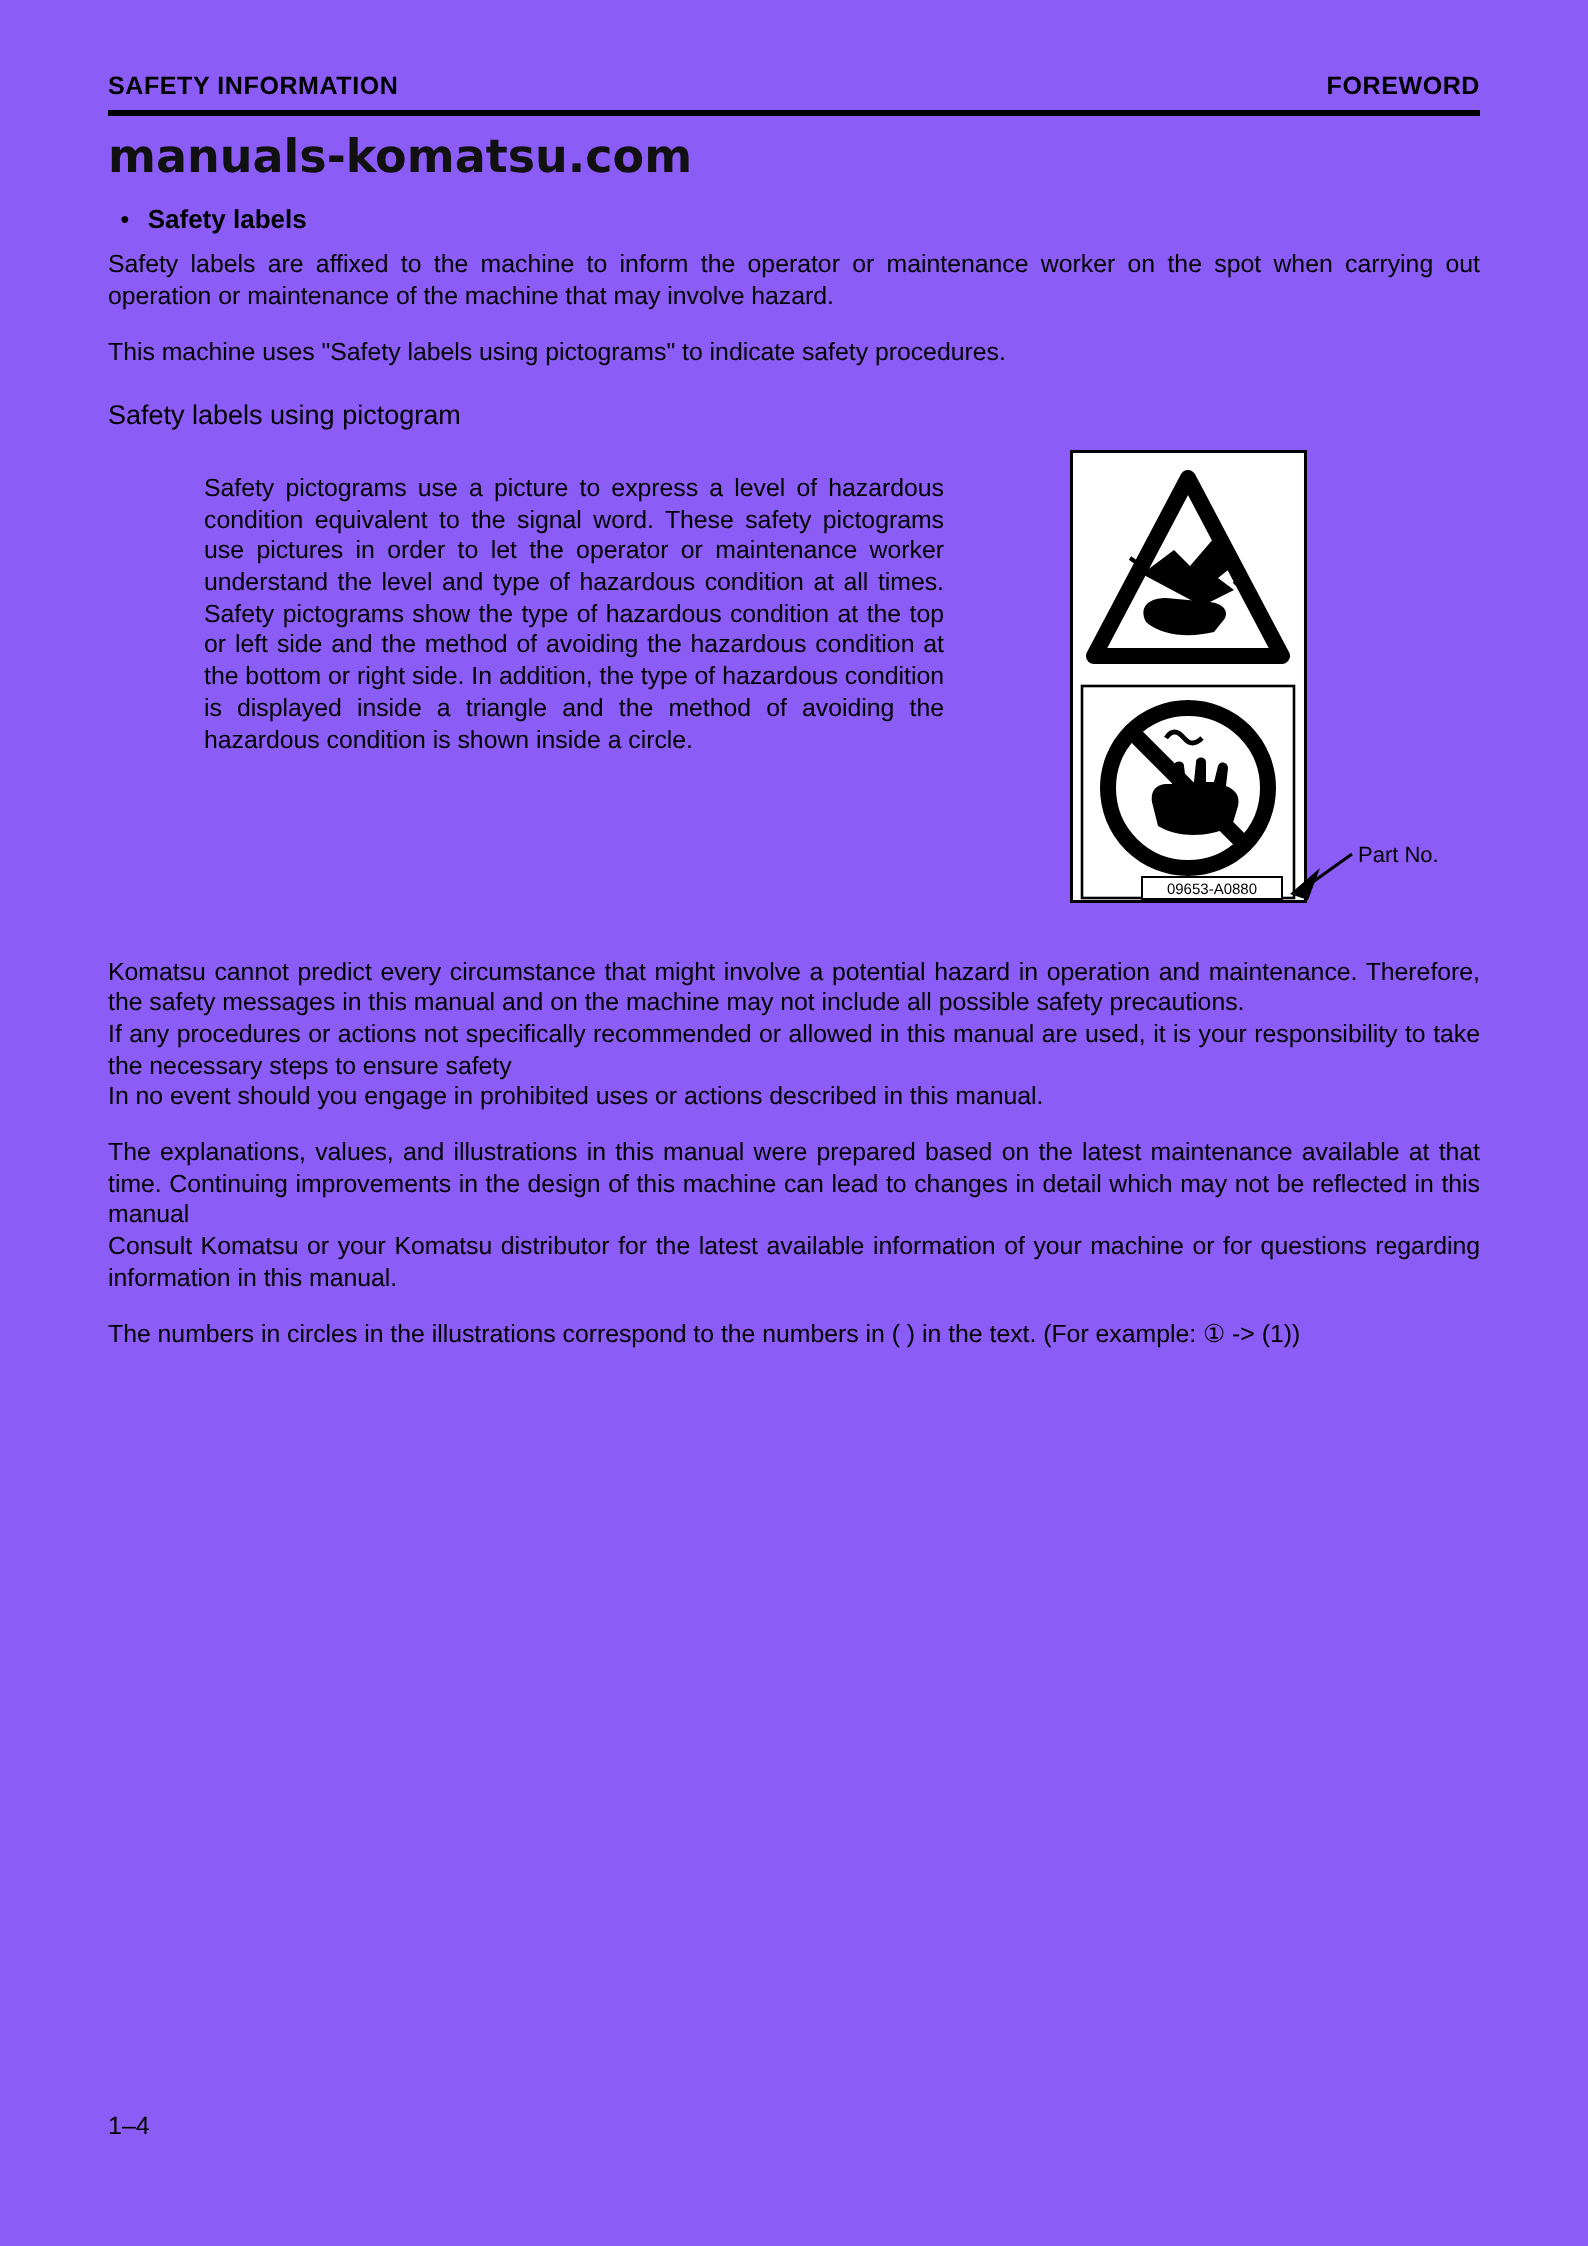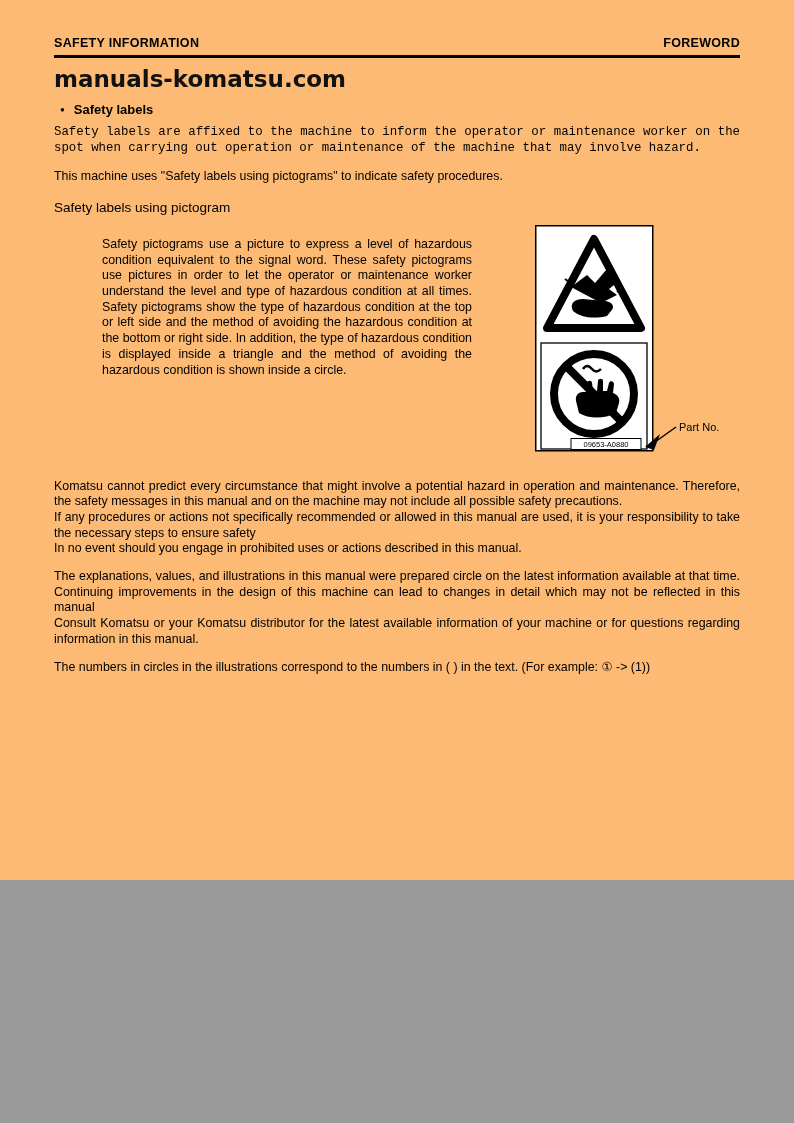--- a/index.html
+++ b/index.html
@@ -1,36 +1,36 @@
 <!DOCTYPE html>
 <html><head>
 <meta charset="utf-8">
 <style>
   html,body { margin:0; padding:0; background:#9a9a9a; }
   .page {
-    position:relative; width:794px; height:880px; margin:0 auto;
-    background:#fdba74; color:#000;
+    position:relative; width:794px; height:1123px; margin:0 auto;
+    background:#8b5cf6; color:#000;
     font-family:"Liberation Sans", sans-serif;
     overflow:hidden;
   }
   .content { padding:36px 54px 0 54px; }
 
   .pagehead { display:flex; justify-content:space-between; font-weight:bold; font-size:12.5px; letter-spacing:0.3px; }
   .rule { height:3px; background:#000; margin-top:5px; }
 
   .watermark {
     text-align:left; margin-top:8px;
     font-family:"DejaVu Sans", sans-serif; font-weight:bold; font-size:23px; color:#111;
   }
 
   .bullet-heading { margin-top:10px; padding-left:6px; display:flex; align-items:center; gap:9px; font-size:13px; font-weight:bold; }
   .bullet { font-size:8px; line-height:1; }
 
   .body { font-size:12.4px; line-height:15.7px; text-align:justify; }
-  .p1 { margin-top:8px;font-family:Liberation Mono, monospace; }
+  .p1 { margin-top:8px; }
   .p2 { margin-top:10px; }
 
   .subheading { font-size:13.5px; font-weight:normal; margin-top:15px; }
 
   .columns { display:flex; margin-top:10px; }
   .col-text { width:380px;margin-left:48px; }
   .figure { margin-left:63px; width:205px; height:250px; position:relative; flex:none; }
   .figure svg { display:block; }
   svg text { font-family:"Liberation Sans", sans-serif; fill:#000; }
 
@@ -102,21 +102,21 @@
       </div>
     </div>
 
     <div class="note-block nb1">
       <p class="body">Komatsu cannot predict every circumstance that might involve a potential hazard in operation and maintenance. Therefore, the safety messages in this manual and on the machine may not include all possible safety precautions.</p>
       <p class="body">If any procedures or actions not specifically recommended or allowed in this manual are used, it is your responsibility to take the necessary steps to ensure safety</p>
       <p class="body">In no event should you engage in prohibited uses or actions described in this manual.</p>
     </div>
 
     <div class="note-block nb2">
-      <p class="body">The explanations, values, and illustrations in this manual were prepared circle on the latest information available at that time. Continuing improvements in the design of this machine can lead to changes in detail which may not be reflected in this manual</p>
+      <p class="body">The explanations, values, and illustrations in this manual were prepared based on the latest maintenance available at that time. Continuing improvements in the design of this machine can lead to changes in detail which may not be reflected in this manual</p>
       <p class="body">Consult Komatsu or your Komatsu distributor for the latest available information of your machine or for questions regarding information in this manual.</p>
     </div>
 
     <div class="note-block nb3">
       <p class="body">The numbers in circles in the illustrations correspond to the numbers in ( ) in the text. (For example: ① -&gt; (1))</p>
     </div>
 
   </div>
 
   <div class="page-num">1–4</div>

